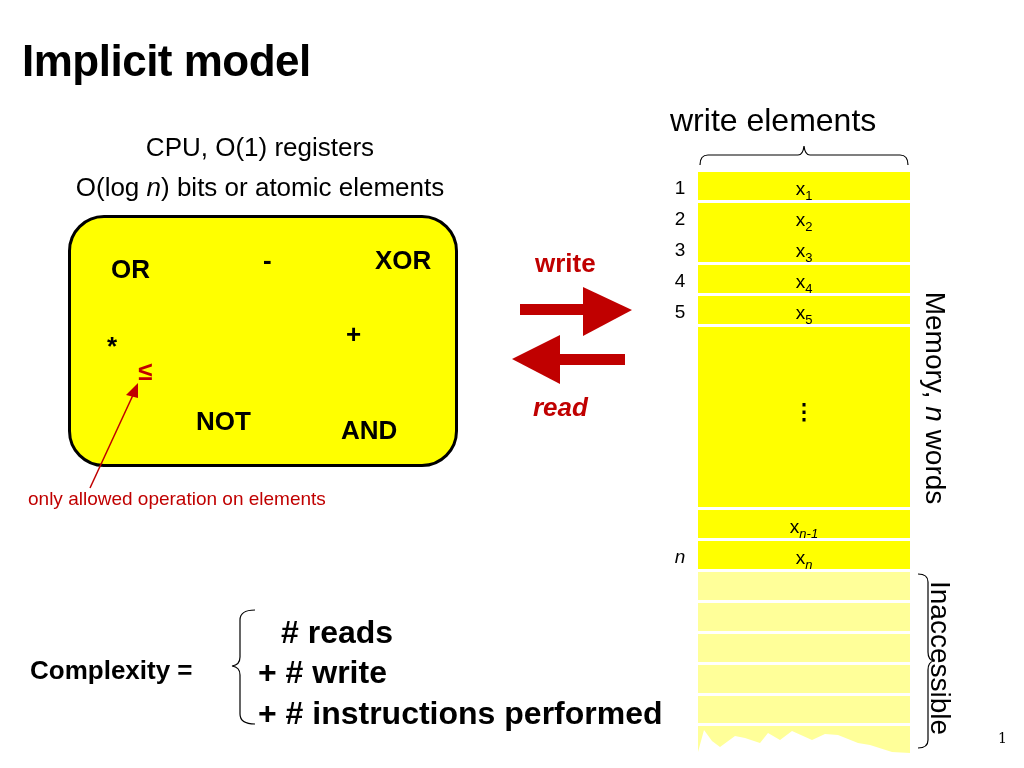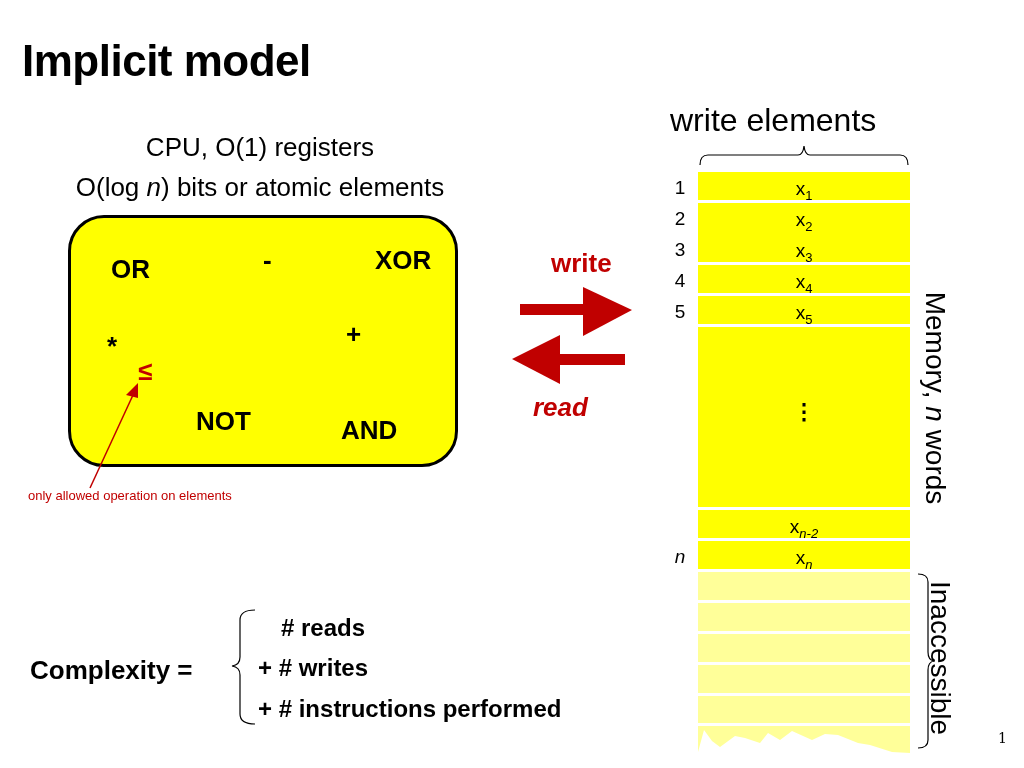--- a/index.html
+++ b/index.html
@@ -7,34 +7,34 @@
          font-family: "Liberation Sans", sans-serif; color: #000; }
   .abs { position: absolute; }
   #title { left: 22px; top: 36px; font-size: 44px; font-weight: bold; letter-spacing: -0.5px; }
   .cpu-line { left: 20px; width: 480px; text-align: center; font-size: 26px; }
   #cpu-line1 { top: 132px; }
   #cpu-line2 { top: 172px; }
   #cpu-box { left: 68px; top: 215px; width: 384px; height: 246px; background: #ffff00;
              border: 3px solid #000; border-radius: 36px; box-sizing: content-box; }
   .op { font-weight: bold; font-size: 26px; position: absolute; white-space: nowrap; }
   .op.red { color: #c00000; }
-  #annotation { left: 28px; top: 488px; font-size: 13px; color: #c00000; }
+  #annotation { left: 28px; top: 488px; font-size: 19px; color: #c00000; }
   .rw-label { color: #c00000; font-weight: bold; font-size: 26px; }
-  #write-label { left: 535px; top: 248px; margin-left: 16px; }
+  #write-label { left: 535px; top: 248px; }
   #read-label { left: 533px; top: 392px; font-style: italic; }
   #atomic-label { left: 670px; top: 102px; font-size: 32px; }
   .mem-cell { position: absolute; left: 698px; width: 212px; background: #ffff00; text-align: center; font-size: 19px; }
   .mem-cell.inacc { background: #ffff99; }
   .mem-cell sub { font-size: 13px; }
   .idx { position: absolute; left: 668px; width: 24px; text-align: center; font-size: 19px; }
   .vert { position: absolute; font-size: 28px; transform: rotate(90deg); transform-origin: center center; white-space: nowrap; text-align: center; }
   #memory-label { left: 810px; top: 382px; width: 250px; }
   #inacc-label { left: 860px; top: 642px; width: 160px; }
   #complexity-label { left: 30px; top: 655px; font-size: 26px; font-weight: bold; }
-  .cx-term { left: 258px; font-size: 24px; font-weight: bold; white-space: nowrap; text-align: right; }
+  .cx-term { left: 258px; font-size: 32px; font-weight: bold; white-space: nowrap; text-align: right; }
   #page-num { left: 998px; top: 730px; font-size: 14px; font-family: "DejaVu Serif", serif; }
   svg.overlay { position: absolute; left: 0; top: 0; }
 </style>
 </head>
 <body>
 
 <div id="title" class="abs">Implicit model</div>
 
 <div id="cpu-line1" class="abs cpu-line">CPU, O(1) registers</div>
 <div id="cpu-line2" class="abs cpu-line"><span>O(log </span><i>n</i><span>) bits or atomic elements</span></div>
@@ -56,42 +56,42 @@
 <div id="read-label" class="abs rw-label">read</div>
 
 <div id="atomic-label" class="abs">write elements</div>
 
 <div class="mem-cell" style="top:172px;height:28px;line-height:34px;"><span>x</span><sub>1</sub></div>
 <div class="mem-cell" style="top:203px;height:40px;line-height:34px;"><span>x</span><sub>2</sub></div>
 <div class="mem-cell" style="top:234px;height:28px;line-height:34px;"><span>x</span><sub>3</sub></div>
 <div class="mem-cell" style="top:265px;height:28px;line-height:34px;"><span>x</span><sub>4</sub></div>
 <div class="mem-cell" style="top:296px;height:28px;line-height:34px;"><span>x</span><sub>5</sub></div>
 <div class="mem-cell" style="top:327px;height:180px;line-height:170px;font-size:22px;font-weight:bold;"><span>⋮</span></div>
-<div class="mem-cell" style="top:510px;height:28px;line-height:34px;"><span>x</span><sub><i>n-2</i></sub></div>
+<div class="mem-cell" style="top:510px;height:28px;line-height:34px;"><span>x</span><sub><i>n-1</i></sub></div>
 <div class="mem-cell" style="top:541px;height:28px;line-height:34px;"><span>x</span><sub><i>n</i></sub></div>
 
 <div class="idx" style="top:177px;">1</div>
 <div class="idx" style="top:208px;">2</div>
 <div class="idx" style="top:239px;">3</div>
 <div class="idx" style="top:270px;">4</div>
 <div class="idx" style="top:301px;">5</div>
 <div class="idx" style="top:546px;font-style:italic;">n</div>
 
 <div class="mem-cell inacc" style="top:572px;height:28px;"></div>
 <div class="mem-cell inacc" style="top:603px;height:28px;"></div>
 <div class="mem-cell inacc" style="top:634px;height:28px;"></div>
 <div class="mem-cell inacc" style="top:665px;height:28px;"></div>
 <div class="mem-cell inacc" style="top:696px;height:27px;"></div>
 
 <div id="memory-label" class="vert"><span>Memory, </span><i>n</i><span> words</span></div>
 <div id="inacc-label" class="vert">Inaccessible</div>
 
 <div id="complexity-label" class="abs">Complexity =</div>
 <div class="abs cx-term" style="top:614px;left:281px;"># reads</div>
-<div class="abs cx-term" style="top:654px;">+ # writes</div>
+<div class="abs cx-term" style="top:654px;">+ # write</div>
 <div class="abs cx-term" style="top:695px;">+ # instructions performed</div>
 
 <div id="page-num" class="abs">1</div>
 
 <svg class="overlay" width="1024" height="768">
 
   <polygon fill="#ffff99" points="698,726 910,726 910,753 892,752 870,745 858,743 838,735 825,734 812,740 792,731 780,740 768,733 760,743 745,738 735,736 720,747 712,741 704,730 698,752"></polygon>
 
   <line x1="90" y1="488" x2="133" y2="395" stroke="#c00000" stroke-width="1.5"></line>
   <polygon points="138,383 126,395 138,398" fill="#c00000"></polygon>

